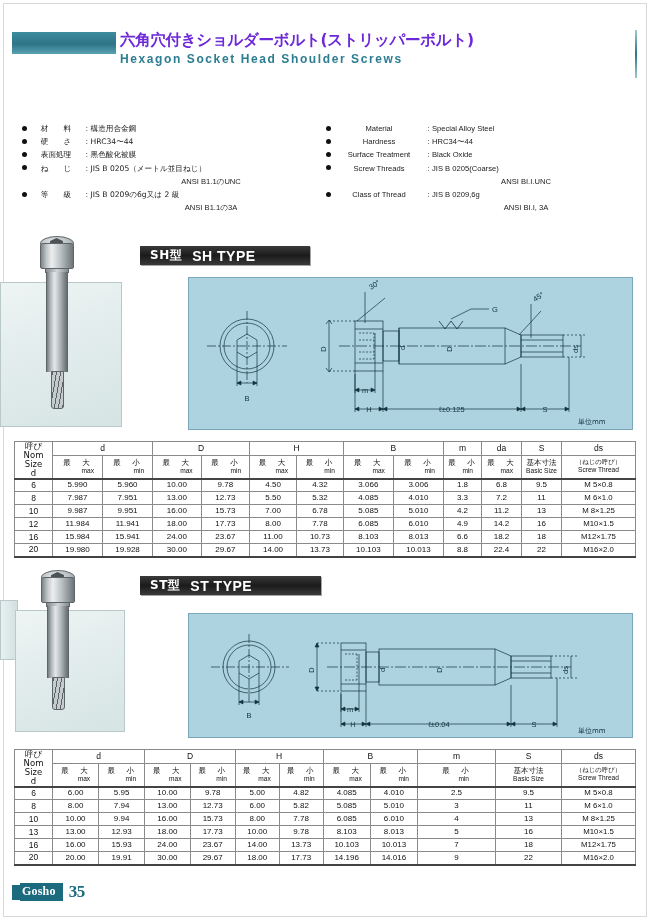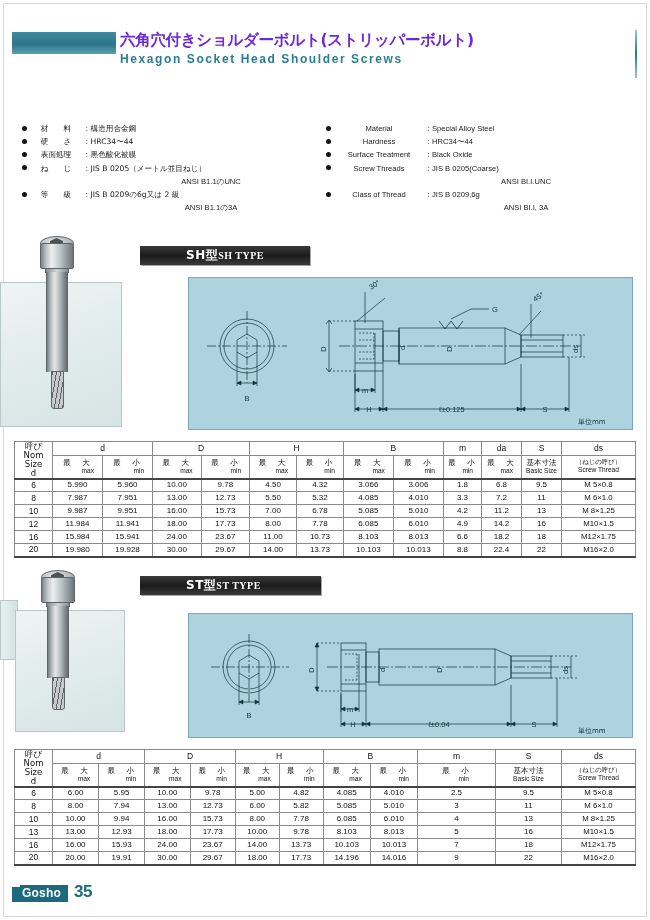--- a/index.html
+++ b/index.html
@@ -132,22 +132,22 @@
     position: absolute;
     background: linear-gradient(180deg,#3a3a3a 0%, #1b1b1b 50%, #3a3a3a 100%);
     color: #ffffff;
     font-weight: bold;
     display: flex;
     align-items: center;
     padding-left: 10px;
     letter-spacing: 0.5px;
     box-shadow: 1px 1px 0 rgba(0,0,0,.35);
   }
-  .type-banner .jp { font-family:"DejaVu Sans",sans-serif; font-size: 12px; margin-left: 36px; }
-  .type-banner .en { font-size: 10px; font-family: Liberation Serif, serif; }
+  .type-banner .jp { font-family:"DejaVu Sans",sans-serif; font-size: 12px; }
+  .type-banner .en { margin-left: 10px; font-size: 14px; }
 
   .drawing {
     position: absolute;
     background: #aed3e0;
     border: 1px solid #7aa8b8;
   }
   .unit-label {
     position: absolute;
     font-size: 7px;
     font-family: "DejaVu Sans", sans-serif;
@@ -194,21 +194,21 @@
   table.spec-table tbody td { height: 13px; font-size: 8px; }
   table.spec-table tbody td.nom { font-size: 8.5px; }
   table.spec-table tbody td.thread { font-size: 7.8px; }
   table.spec-table .outer-top td { border-top: 2px solid #444; }
   table.spec-table tbody tr:last-child td { border-bottom: 2px solid #444; }
 
   
   .footer {
     position: absolute;
     left: 12px; bottom: 18px;
-    display: flex; align-items: flex-end;
+    display: flex; align-items: center; font-family: Liberation Serif, serif;
   }
   .footer .brandbar {
     width: 8px; height: 15px;
     background: #1b6a7d;
   }
   .footer .brand {
     background: #1b6a7d;
     color: #fff;
     font-weight: bold;
     font-size: 12px;

